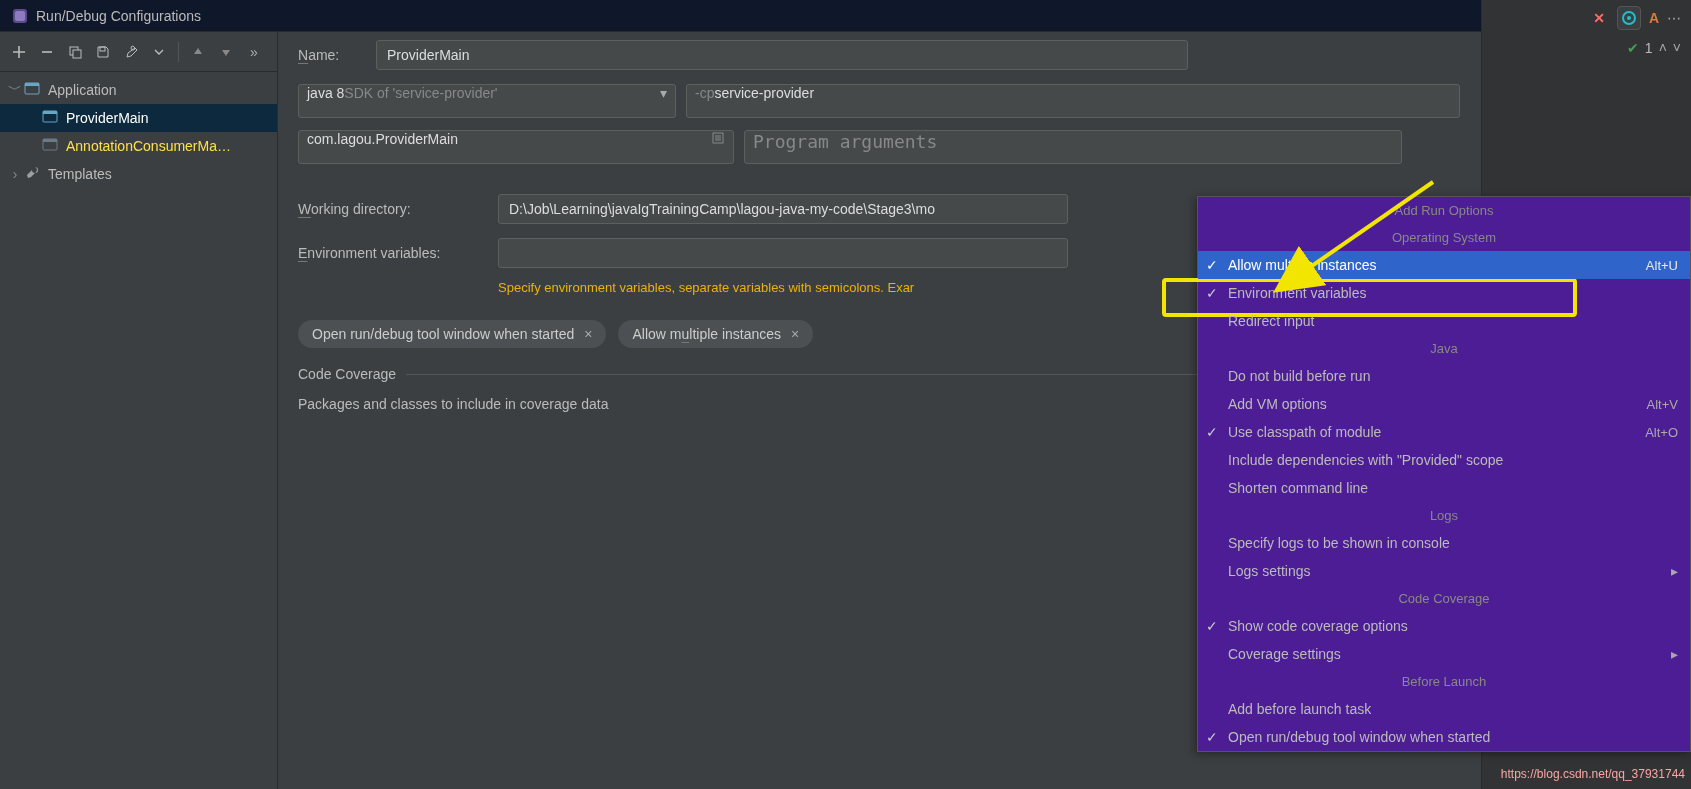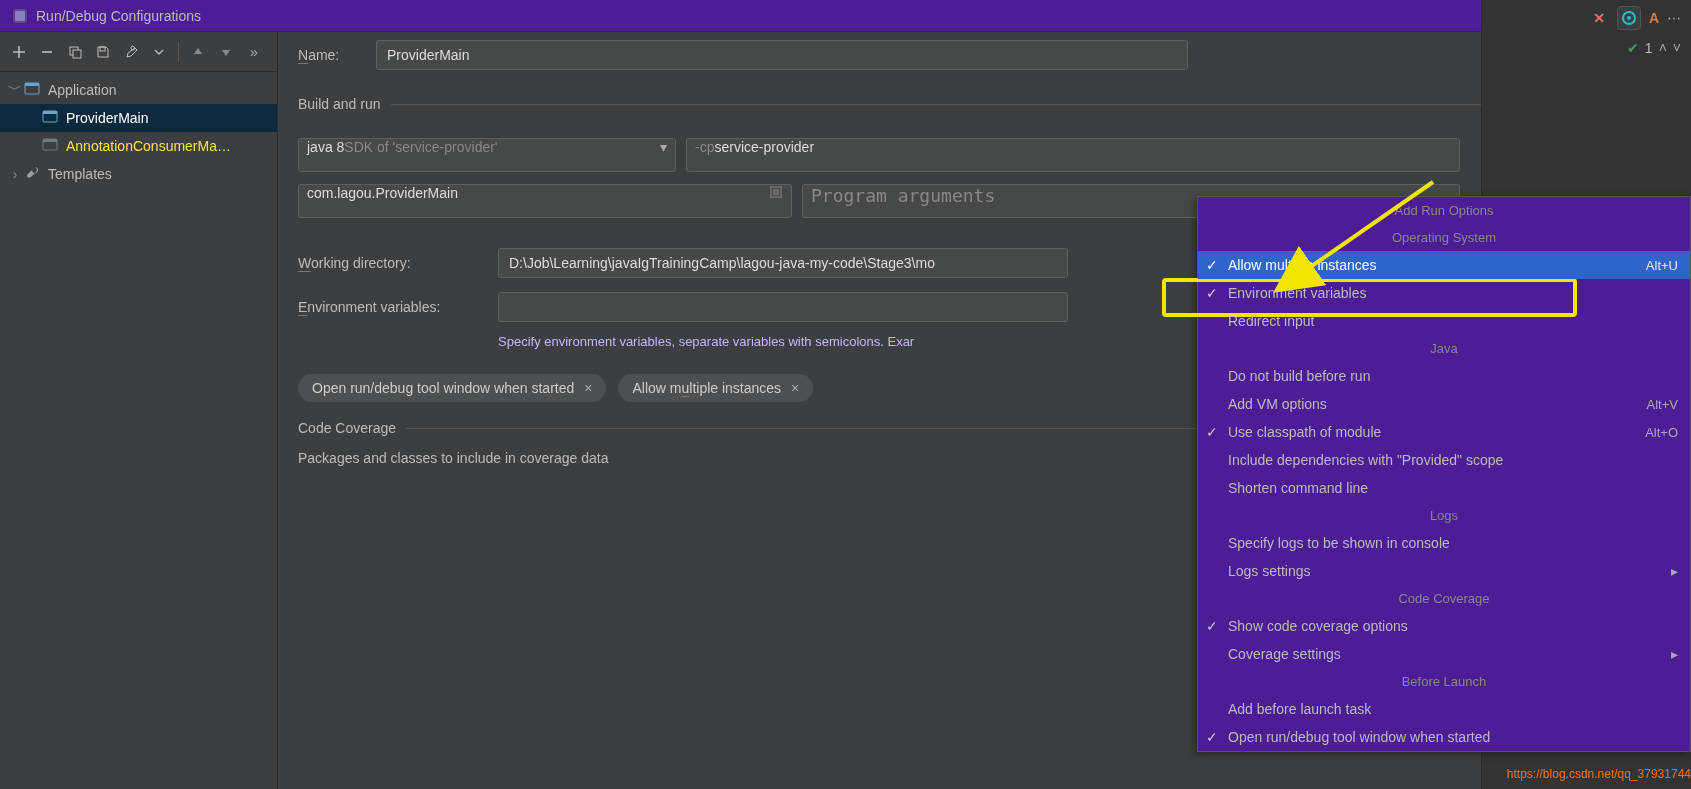--- a/index.html
+++ b/index.html
@@ -1,17 +1,17 @@
 <!DOCTYPE html>
 <html><head>
   <meta charset="utf-8">
   <style>
     * { margin:0; padding:0; box-sizing:border-box; font-family:"Segoe UI",Arial,sans-serif; }
     body { background:#3c3f41; color:#bbbbbb; font-size:14px; width:1691px; height:789px; overflow:hidden; position:relative; }
-    .titlebar { height:32px; display:flex; align-items:center; padding:0 12px; background:#4c1d95; border-bottom:1px solid #2b2b2b; }
+    .titlebar { height:32px; display:flex; align-items:center; padding:0 12px; background:#0f172a; border-bottom:1px solid #2b2b2b; }
     .titlebar .icon-app { width:16px; height:16px; margin-right:8px; }
     .titlebar .title { flex:1; font-size:14px; color:#bbbbbb; }
     .titlebar .win-btn { width:46px; height:32px; display:flex; align-items:center; justify-content:center; color:#aaa; }
     .left-panel { width:278px; background:#3c3f41; border-right:1px solid #2b2b2b; height:calc(100% - 32px); float:left; }
     .left-toolbar { display:flex; align-items:center; gap:6px; padding:6px 8px; height:40px; border-bottom:1px solid #2b2b2b; }
     .tool-btn { width:22px; height:22px; display:flex; align-items:center; justify-content:center; color:#aaa; cursor:pointer; }
     .divider { width:1px; height:20px; background:#555; margin:0 2px; }
     .tree { padding:4px 0; }
     .tree-row { display:flex; align-items:center; height:28px; padding-left:6px; cursor:pointer; }
     .tree-row.selected { background:#0d293e; color:#fff; }
@@ -34,21 +34,21 @@
     .modify-box { border:4px solid #f2e600; border-radius:4px; padding:1px 6px 2px 6px; display:flex; align-items:center; gap:6px; height:40px; }
     .shortcut { color:#888; font-size:14px; }
     .build-run-grid { display:flex; gap:10px; margin-bottom:12px; }
     .select-like { display:flex; align-items:flex-start; background:#45494a; border:1px solid #5e6060; border-radius:3px; height:34px; padding:0 8px; font-family:Consolas,monospace; font-size:14px; }
     .select-like .caret { margin-left:auto; color:#aaa; }
     .mono { font-family:Consolas,monospace; font-size:18px; }
     .placeholder { color:#888; }
     .tag-chips { display:flex; gap:12px; margin-top:18px; margin-bottom:18px; }
     .chip { background:#4c5052; border-radius:18px; padding:6px 14px; display:flex; align-items:center; gap:10px; color:#ccc; }
     .chip .chip-close { color:#aaa; cursor:pointer; }
-    .note { color:#c4b5fd; font-size:13px; }
+    .note { color:#eab308; font-size:13px; }
     .coverage-box { margin-top:10px; background:#3c3f41; border:1px solid #555; height:120px; padding:8px 10px; }
     .cov-item { display:flex; align-items:center; gap:6px; }
     .checkbox { width:15px; height:15px; border:1px solid #888; background:#45494a; display:inline-flex; align-items:center; justify-content:center; border-radius:2px; }
     .checkbox.checked svg { display:block; }
     .checkbox svg { display:none; }
     .store-row { position:absolute; right:24px; top:8px; display:flex; align-items:center; gap:8px; color:#bbb; }
 
     
     .dropdown { position:absolute; right:0; top:164px; width:494px; background:#4c1d95; border:1px solid #555; box-shadow:-2px 2px 8px rgba(0,0,0,.4); z-index:50; }
     .dropdown .menu-header { color:#888; text-align:center; padding:6px 0; font-size:13px; }
@@ -66,21 +66,21 @@
     .gutter-top { display:flex; align-items:center; gap:8px; padding:6px 10px; justify-content:flex-end; }
     .g-tab { background:#3c3f41; border:1px solid #555; border-radius:4px; width:24px; height:24px; display:flex; align-items:center; justify-content:center; margin-left:4px; }
     .g-close { color:#ff6b68; font-weight:bold; cursor:pointer; }
     .gutter-row2 { display:flex; justify-content:flex-end; align-items:center; gap:6px; padding:4px 10px; }
     .greencheck { color:#499c54; }
     .caret-sm { color:#aaa; }
 
     
     .arrow-annot { position:absolute; right:248px; top:144px; z-index:60; pointer-events:none; }
 
-    .watermark { position:absolute; right:0; bottom:8px; color:#f97316; font-size:12px; z-index:80; }
+    .watermark { position:absolute; right:6px; bottom:8px; color:#fca5a5; font-size:12px; z-index:80; }
   </style>
 </head>
 <body>
 
 <div class="titlebar">
   <span class="icon-app">
     <svg viewBox="0 0 16 16" width="16" height="16">
         <rect x="1" y="1" width="14" height="14" rx="3" fill="#5b4b8a"></rect>
         <rect x="3" y="3" width="10" height="10" rx="2" fill="#8e7cc3"></rect>
       </svg>
@@ -220,46 +220,35 @@
           <path d="M8 1 V3 M8 13 V15 M1 8 H3 M13 8 H15 M3 3 L4.5 4.5 M11.5 11.5 L13 13 M13 3 L11.5 4.5 M4.5 11.5 L3 13" stroke="#888" stroke-width="1.4"></path>
         </svg>
     </span>
   </div>
 
   <div class="form-row">
     <span class="form-label"><span class="underline">N</span>ame:</span>
     <input class="input long" value="ProviderMain" style="">
   </div>
 
-  <div class="section-header">
-    <span class="sh-title">Build and run</span>
-    <div class="sh-line"></div>
-    <div class="sh-right">
-      <div class="modify-box">
-        <span class="modify-link underline">Modify options</span>
-        <span style="color:#589df6">˅</span>
-      </div>
-      <span class="shortcut">Alt+M</span>
-    </div>
-  </div>
 
   <div class="build-run-grid">
     <div class="select-like" style="width:378px">
       <span style="color:#ddd">java 8</span>
       <span class="placeholder"> SDK of 'service-provider' </span>
       <span class="caret">▾</span>
     </div>
     <div class="select-like" style="flex:1; max-width:774px">
       <span class="placeholder">-cp </span>
       <span style="color:#ddd">service-provider</span>
     </div>
   </div>
 
   <div class="build-run-grid">
-    <div class="select-like" style="width:494px; justify-content:space-between">
+    <div class="select-like" style="width:436px; justify-content:space-between">
       <span style="color:#ddd">com.lagou.ProviderMain</span>
       <span style="color:#888">
         <svg width="14" height="14" viewBox="0 0 14 14">
             <rect x="2" y="2" width="10" height="10" fill="none" stroke="#888"></rect>
             <path d="M4 5 H10 M4 7 H10 M4 9 H10" stroke="#888"></path>
           </svg>
       </span>
     </div>
     <div class="select-like" style="flex:1; max-width:658px">
       <span class="placeholder mono">Program arguments</span>

